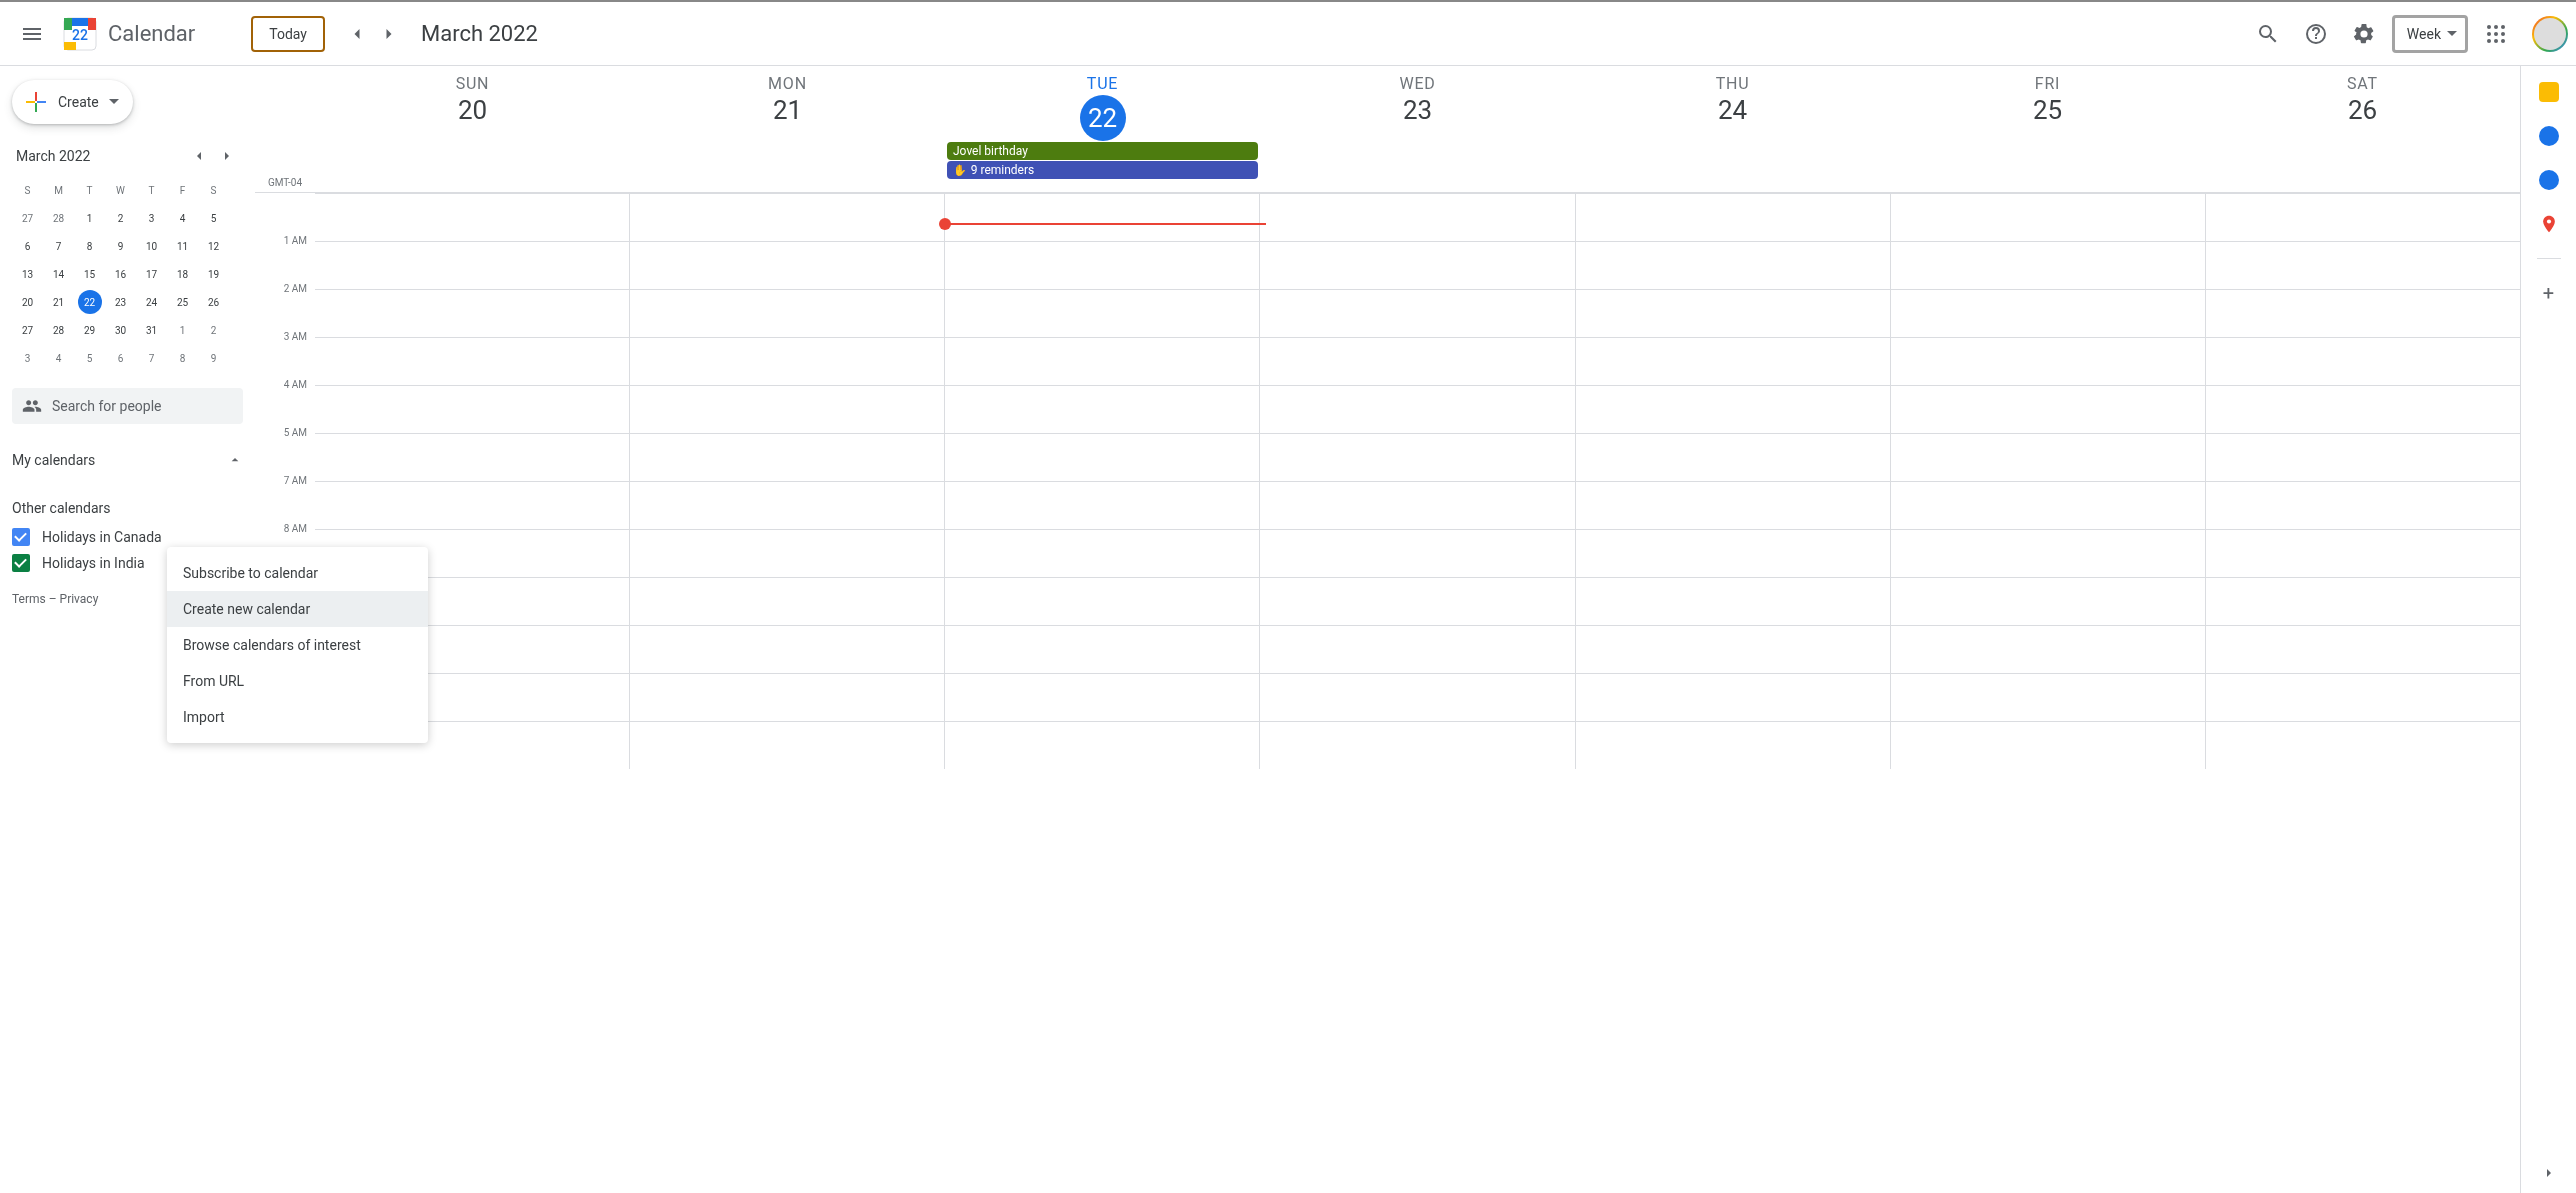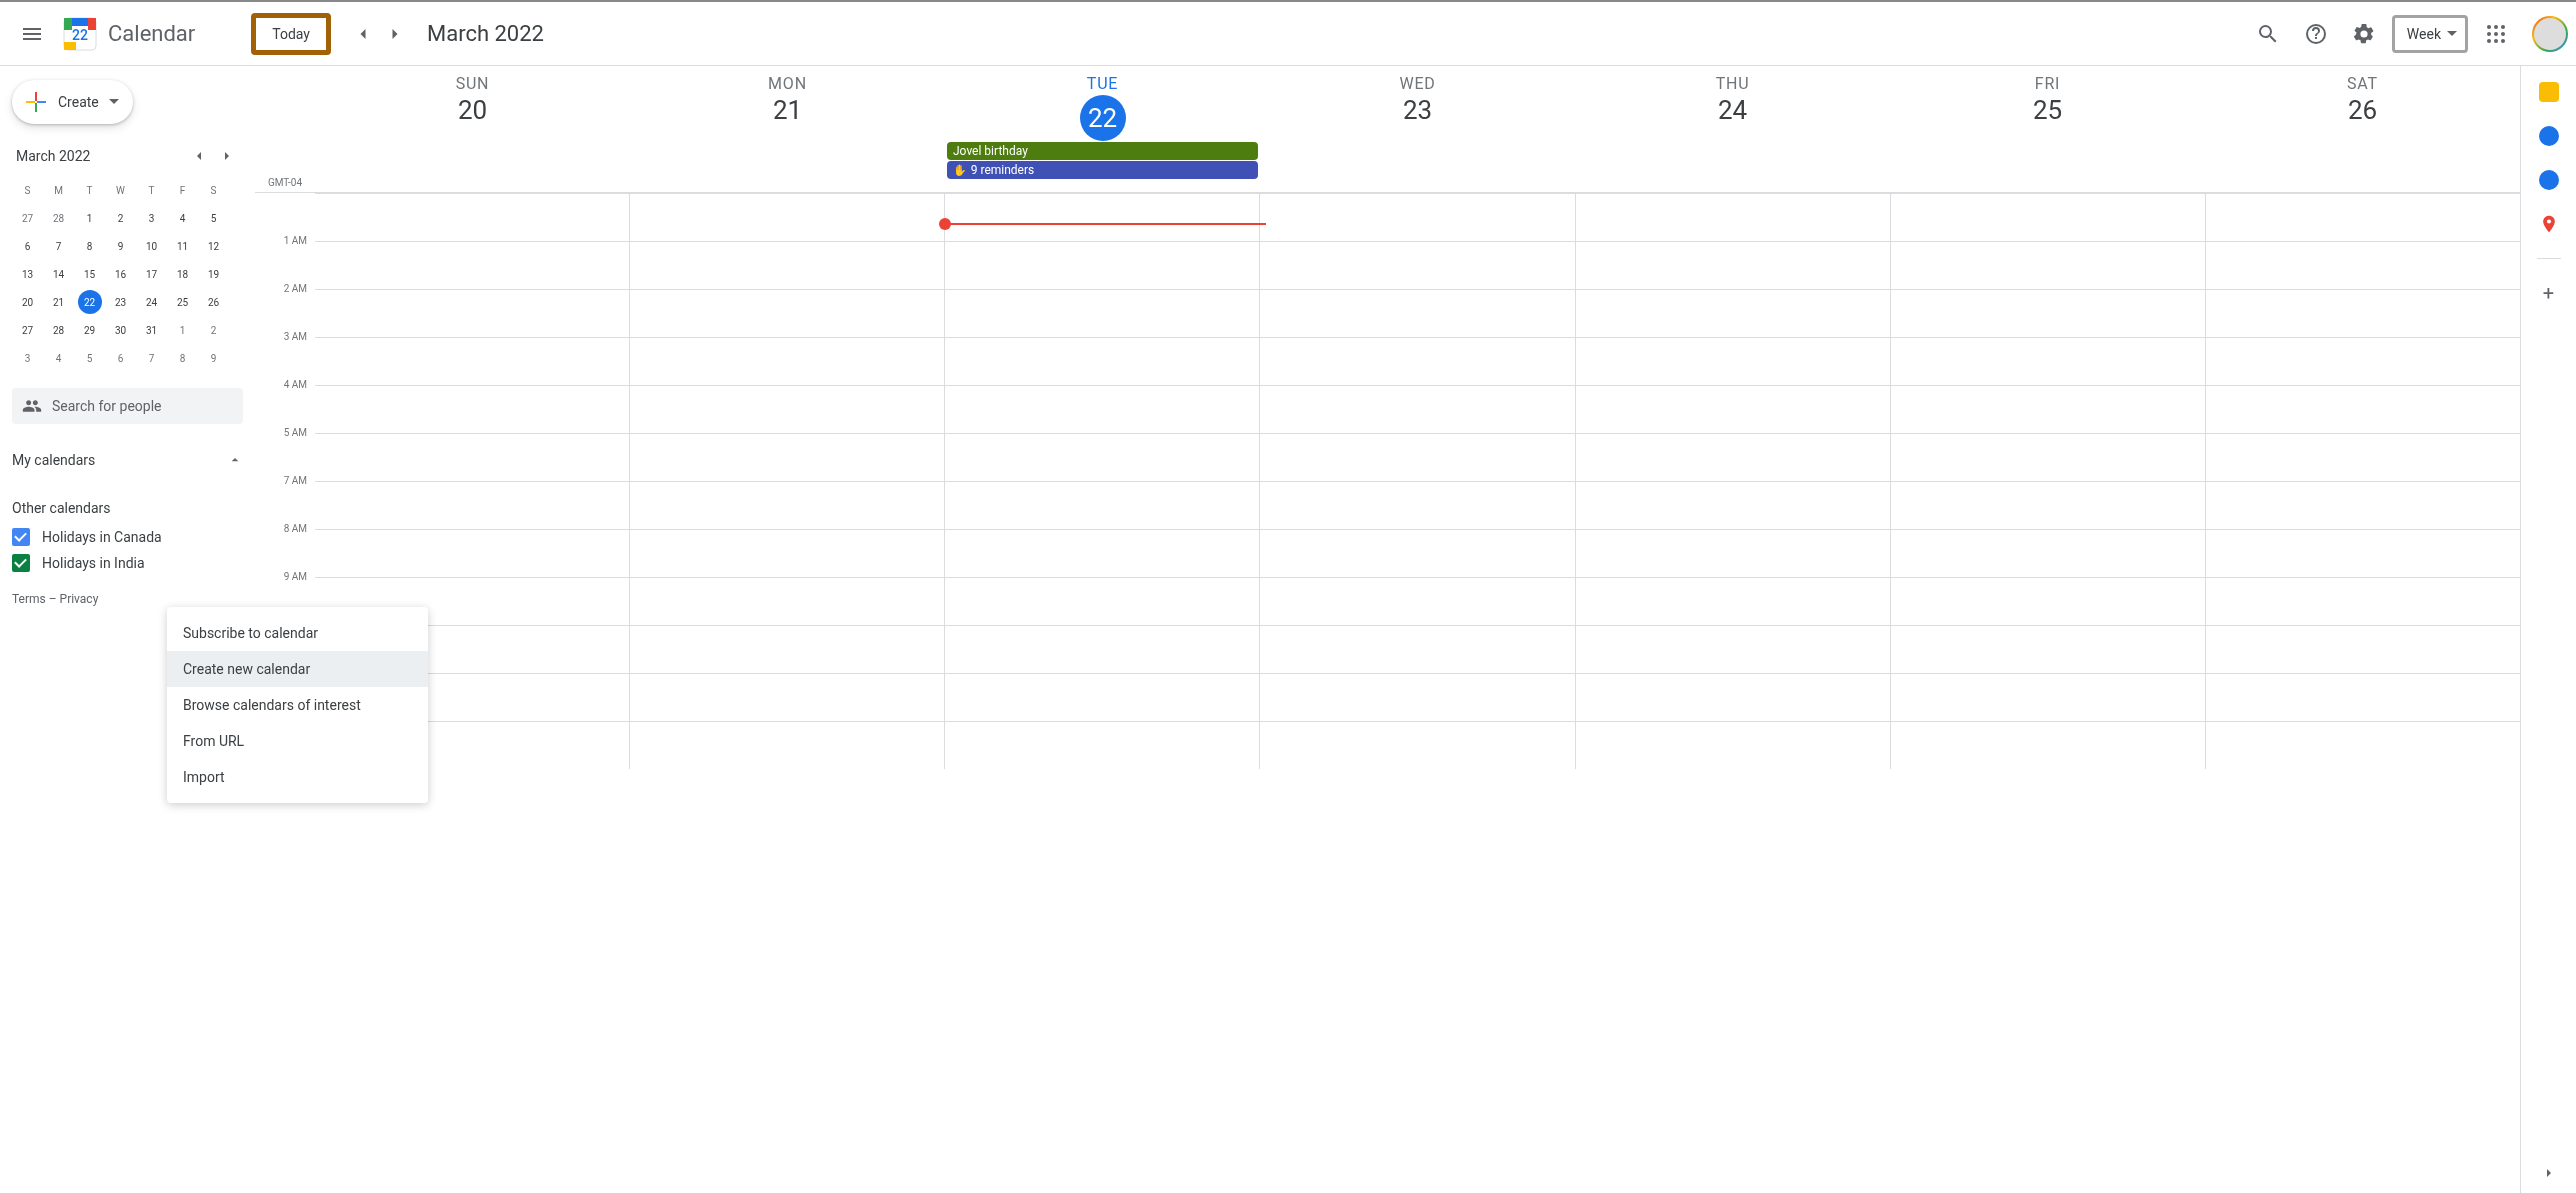--- a/index.html
+++ b/index.html
@@ -6,21 +6,21 @@
 body { background: #fff; color: #3c4043; overflow: hidden; }
 .app { display: flex; flex-direction: column; height: 100vh; border-top: 2px solid #888; }
 
 
 .header { display: flex; align-items: center; padding: 8px 8px; border-bottom: 1px solid #dadce0; height: 64px; }
 .menu-btn { width: 48px; height: 48px; border-radius: 50%; display: flex; align-items: center; justify-content: center; cursor: pointer; }
 .menu-btn svg { width: 24px; height: 24px; fill: #5f6368; }
 .logo { display: flex; align-items: center; margin-left: 4px; }
 .logo-img { width: 40px; height: 40px; display: flex; align-items: center; justify-content: center; }
 .logo-text { font-size: 22px; color: #5f6368; margin-left: 8px; }
-.today-btn { margin-left: 56px; padding: 8px 16px; border: 5px solid #a16207; border-radius: 4px; background: #fff; font-size: 14px; color: #3c4043; cursor: pointer; }
+.today-btn { margin-left: 56px; padding: 8px 16px; border: 2px solid #a16207; border-radius: 4px; background: #fff; font-size: 14px; color: #3c4043; cursor: pointer; }
 .nav-arrows { display: flex; margin-left: 16px; }
 .nav-arrow { width: 32px; height: 32px; display: flex; align-items: center; justify-content: center; cursor: pointer; border-radius: 50%; }
 .nav-arrow svg { width: 20px; height: 20px; fill: #5f6368; }
 .month-title { font-size: 22px; color: #3c4043; margin-left: 16px; }
 .header-right { margin-left: auto; display: flex; align-items: center; gap: 8px; }
 .icon-btn { width: 40px; height: 40px; border-radius: 50%; display: flex; align-items: center; justify-content: center; cursor: pointer; }
 .icon-btn svg { width: 24px; height: 24px; fill: #5f6368; }
 .view-select { padding: 8px 8px 8px 12px; border: 3px solid #a3a3a3; border-radius: 4px; font-size: 14px; color: #3c4043; display: flex; align-items: center; cursor: pointer; gap: 6px; }
 .avatar { width: 36px; height: 36px; border-radius: 50%; background: linear-gradient(135deg,#ea4335,#fbbc05,#34a853,#4285f4); display:flex; align-items:center; justify-content:center; margin-left: 8px; cursor: pointer; }
 .avatar-inner { width: 32px; height: 32px; border-radius: 50%; background: #ddd; }
@@ -52,21 +52,21 @@
 .cal-section-head { display: flex; align-items: center; justify-content: space-between; cursor: pointer; padding: 4px 0; }
 .cal-section-title { font-size: 14px; color: #3c4043; }
 .cal-list { margin-top: 8px; display: flex; flex-direction: column; gap: 8px; }
 .cal-item { display: flex; align-items: center; gap: 12px; font-size: 14px; color: #3c4043; }
 .cal-check { width: 18px; height: 18px; border-radius: 2px; position: relative; flex-shrink: 0; }
 .cal-check::after { content: ''; position: absolute; left: 5px; top: 2px; width: 5px; height: 9px; border: solid #fff; border-width: 0 2px 2px 0; transform: rotate(45deg); }
 
 .footer-links { margin-top: 20px; font-size: 12px; color: #5f6368; }
 
 
-.context-menu { position: absolute; left: 167px; top: 541px; width: 261px; background: #fff; box-shadow: 0 2px 10px rgba(0,0,0,.2); border-radius: 4px; padding: 8px 0; z-index: 100; }
+.context-menu { position: absolute; left: 167px; top: 481px; width: 261px; background: #fff; box-shadow: 0 2px 10px rgba(0,0,0,.2); border-radius: 4px; padding: 8px 0; z-index: 100; }
 .menu-item { padding: 10px 16px; font-size: 14px; color: #3c4043; cursor: pointer; }
 .menu-item.hover { background: #eceff1; }
 
 
 .main { flex: 1; display: flex; overflow: hidden; }
 .grid-area { flex: 1; display: flex; flex-direction: column; }
 .day-headers { display: flex; border-bottom: 1px solid #dadce0; position: relative; }
 .tz-col { width: 60px; flex-shrink: 0; display: flex; align-items: flex-end; justify-content: center; padding-bottom: 4px; }
 .tz-label { font-size: 10px; color: #70757a; }
 .day-col-head { flex: 1; text-align: center; padding: 8px 0 12px; position: relative; }

